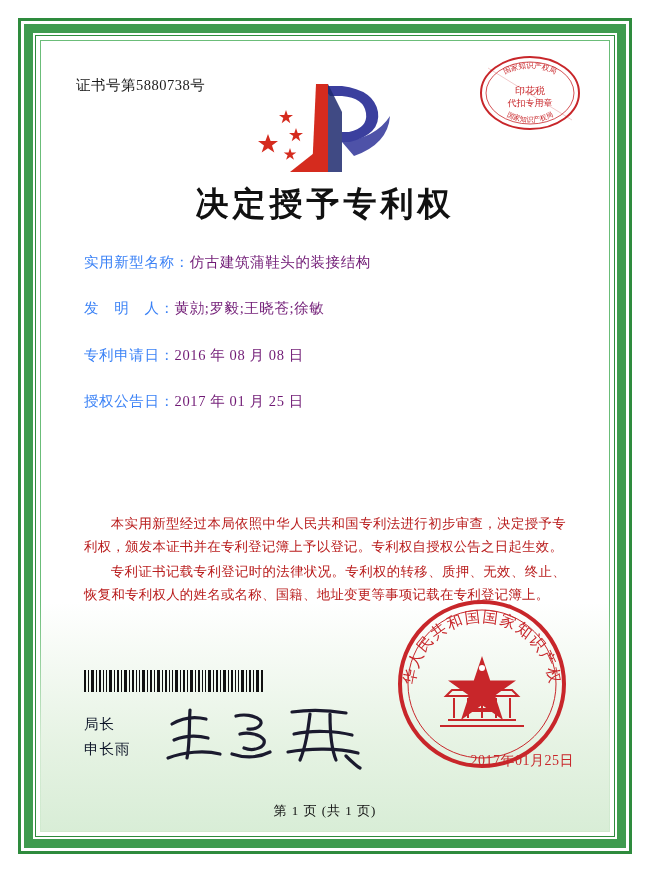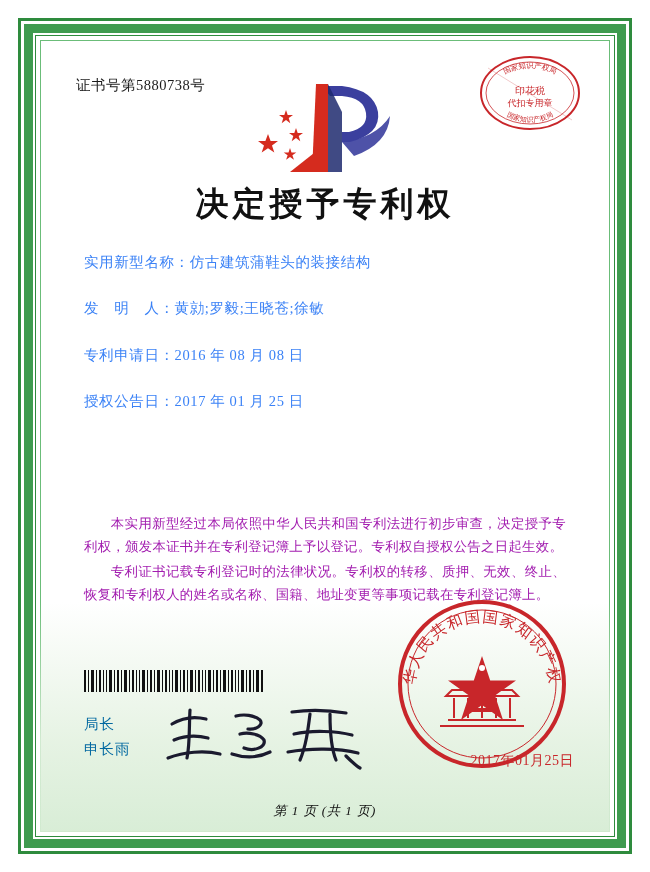--- a/index.html
+++ b/index.html
@@ -137,32 +137,32 @@
     line-height: 1.4;
     letter-spacing: 0.6px;
     white-space: nowrap;
   }
   .field-label {
     display: inline;
     color: #3b82f6;
   }
   .field-value {
     display: inline;
-    color: #3b82f6;
+    color: #701a75;
   }
 
   
   .body-text {
     position: absolute;
     left: 44px;
     right: 44px;
     top: 472px;
     font-size: 13.4px;
     line-height: 1.75;
-    color: #a21caf;
+    color: #b91c1c;
     letter-spacing: 0.3px;
     text-align: justify;
   }
   .body-text p {
     margin: 0 0 1px 0;
     text-indent: 2em;
   }
 
   
   .barcode {
@@ -174,21 +174,21 @@
   }
 
   
   .sig-block {
     position: absolute;
     left: 44px;
     top: 672px;
     font-size: 14.5px;
     line-height: 1.7;
     letter-spacing: 1px;
-    color: #0369a1;
+    color: #0f172a;
   }
   .signature-script {
     position: absolute;
     left: 120px;
     top: 660px;
     width: 220px;
     height: 70px;
   }
 
   
@@ -212,21 +212,20 @@
   
   .footer-page {
     position: absolute;
     left: 0;
     right: 0;
     bottom: 12px;
     text-align: center;
     font-size: 13px;
     color: #111;
     letter-spacing: 1px;
-    font-style: italic;
   }
 </style>
 </head>
 <body>
 
 <div class="certificate">
 
   <div class="border-outer"></div>
   <div class="border-mid"></div>
   <div class="border-inner"></div>

